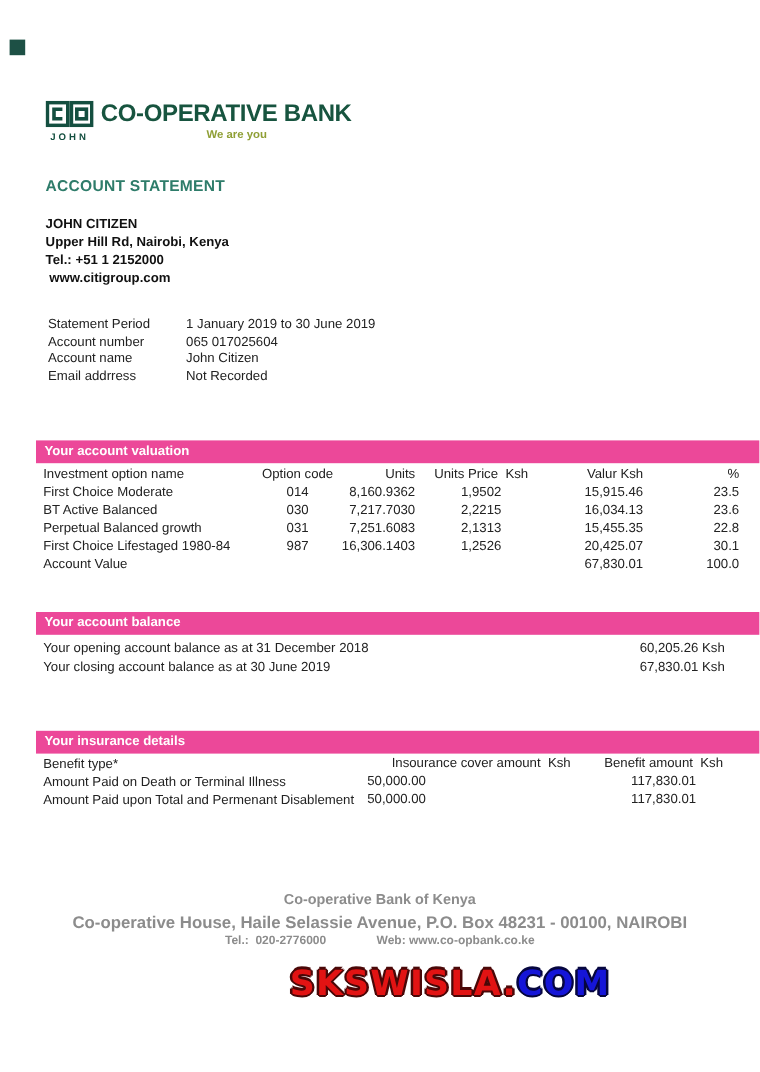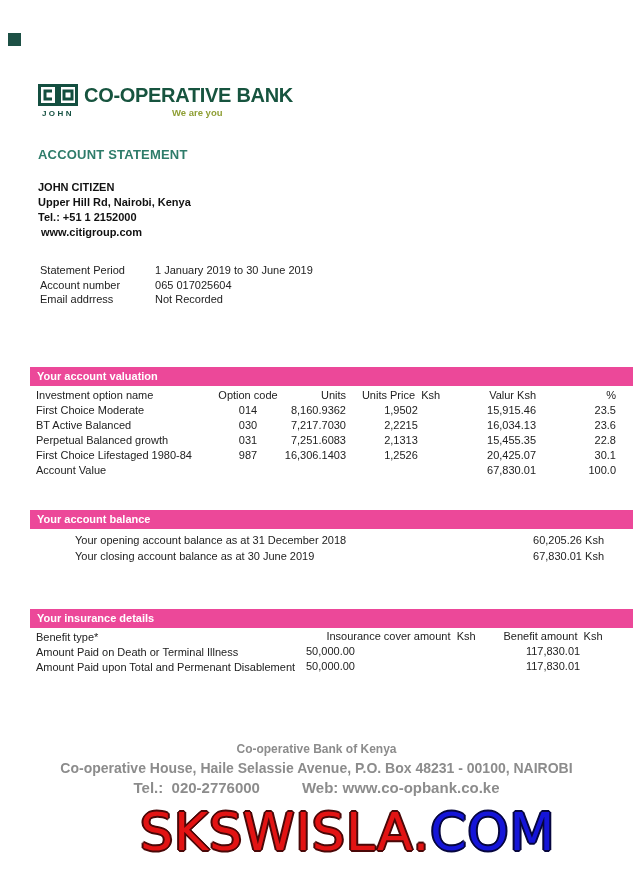--- a/index.html
+++ b/index.html
@@ -35,37 +35,37 @@
   .valuation-table{position:absolute;left:30px;top:389px;width:574px;}
   .valuation-table .c1{width:177px;text-align:left;padding-left:6px;}
   .valuation-table .c2{width:70px;text-align:center;}
   .valuation-table .c3{width:63px;text-align:right;}
   .valuation-table .c4{width:110px;text-align:center;margin-top:32px;}
   .valuation-table .c5{width:80px;text-align:right;padding-right:6px;}
   .valuation-table .c6{width:74px;text-align:right;padding-right:12px;}
 
   .balance-rows{position:absolute;left:30px;top:532px;width:574px;font-size:11px;line-height:16px;color:#222;}
   .balance-row{display:flex;justify-content:space-between;}
-  .balance-row .b-lbl{padding-left:6px;margin-left:39px;}
+  .balance-row .b-lbl{padding-left:6px;}
 
   .insurance-table{position:absolute;left:30px;top:630px;width:574px;}
   .insurance-table td{white-space:normal;}
   .insurance-table .i1{width:270px;text-align:left;padding-left:6px;line-height:15px;}
   .insurance-table .i2{width:190px;}
   .insurance-table .i3{width:114px;text-align:center;}
   .insurance-table th{white-space:pre;}
 
   .footer{position:absolute;left:0;top:742px;width:633px;text-align:center;color:#8c8c8c;font-weight:bold;}
   .footer .f1{font-size:12px;margin-bottom:4px;}
   .footer .f2{font-size:14px;margin-bottom:3px;}
-  .footer .f3{font-size:15px;white-space:pre;}
+  .footer .f3{font-size:10px;white-space:pre;}
   .footer .f3 .gap{display:inline-block;width:42px;}
 
-  .watermark{position:absolute;left:140px;top:802px;width:470px;text-align:left;
-     font-family:"DejaVu Sans", sans-serif;font-weight:normal;font-size:52px;letter-spacing:1px;white-space:nowrap;}
+  .watermark{position:absolute;left:140px;top:802px;width:470px;text-align:center;
+     font-family:"DejaVu Sans", sans-serif;font-weight:bold;font-size:29px;letter-spacing:1px;white-space:nowrap;}
   .wm-red{color:#e21313;
      text-shadow:-2px 0 0 #4a0808, 2px 0 0 #4a0808, 0 -2px 0 #4a0808, 0 2px 0 #4a0808,
                  -1px -1px 0 #4a0808, 1px -1px 0 #4a0808, -1px 1px 0 #4a0808, 1px 1px 0 #4a0808;}
   .wm-blue{color:#1515d8;
      text-shadow:-2px 0 0 #06063f, 2px 0 0 #06063f, 0 -2px 0 #06063f, 0 2px 0 #06063f,
                  -1px -1px 0 #06063f, 1px -1px 0 #06063f, -1px 1px 0 #06063f, 1px 1px 0 #06063f;}
 </style>
 </head>
 <body>
 
@@ -101,20 +101,24 @@
   <section class="details">
     <div>
       <span class="lbl">Statement Period</span>
       <span class="val">1 January 2019 to 30 June 2019</span>
     </div>
     <div>
       <span class="lbl">Account number</span>
       <span class="val">065 017025604</span>
     </div>
     <div>
+      <span class="lbl">Account name</span>
+      <span class="val">John Citizen</span>
+    </div>
+    <div>
       <span class="lbl">Email addrress</span>
       <span class="val">Not Recorded</span>
     </div>
   </section>
 
   <div class="bar" style="top:367px;">Your account valuation</div>
 
   <table class="valuation-table">
     <tbody>
         <tr>

